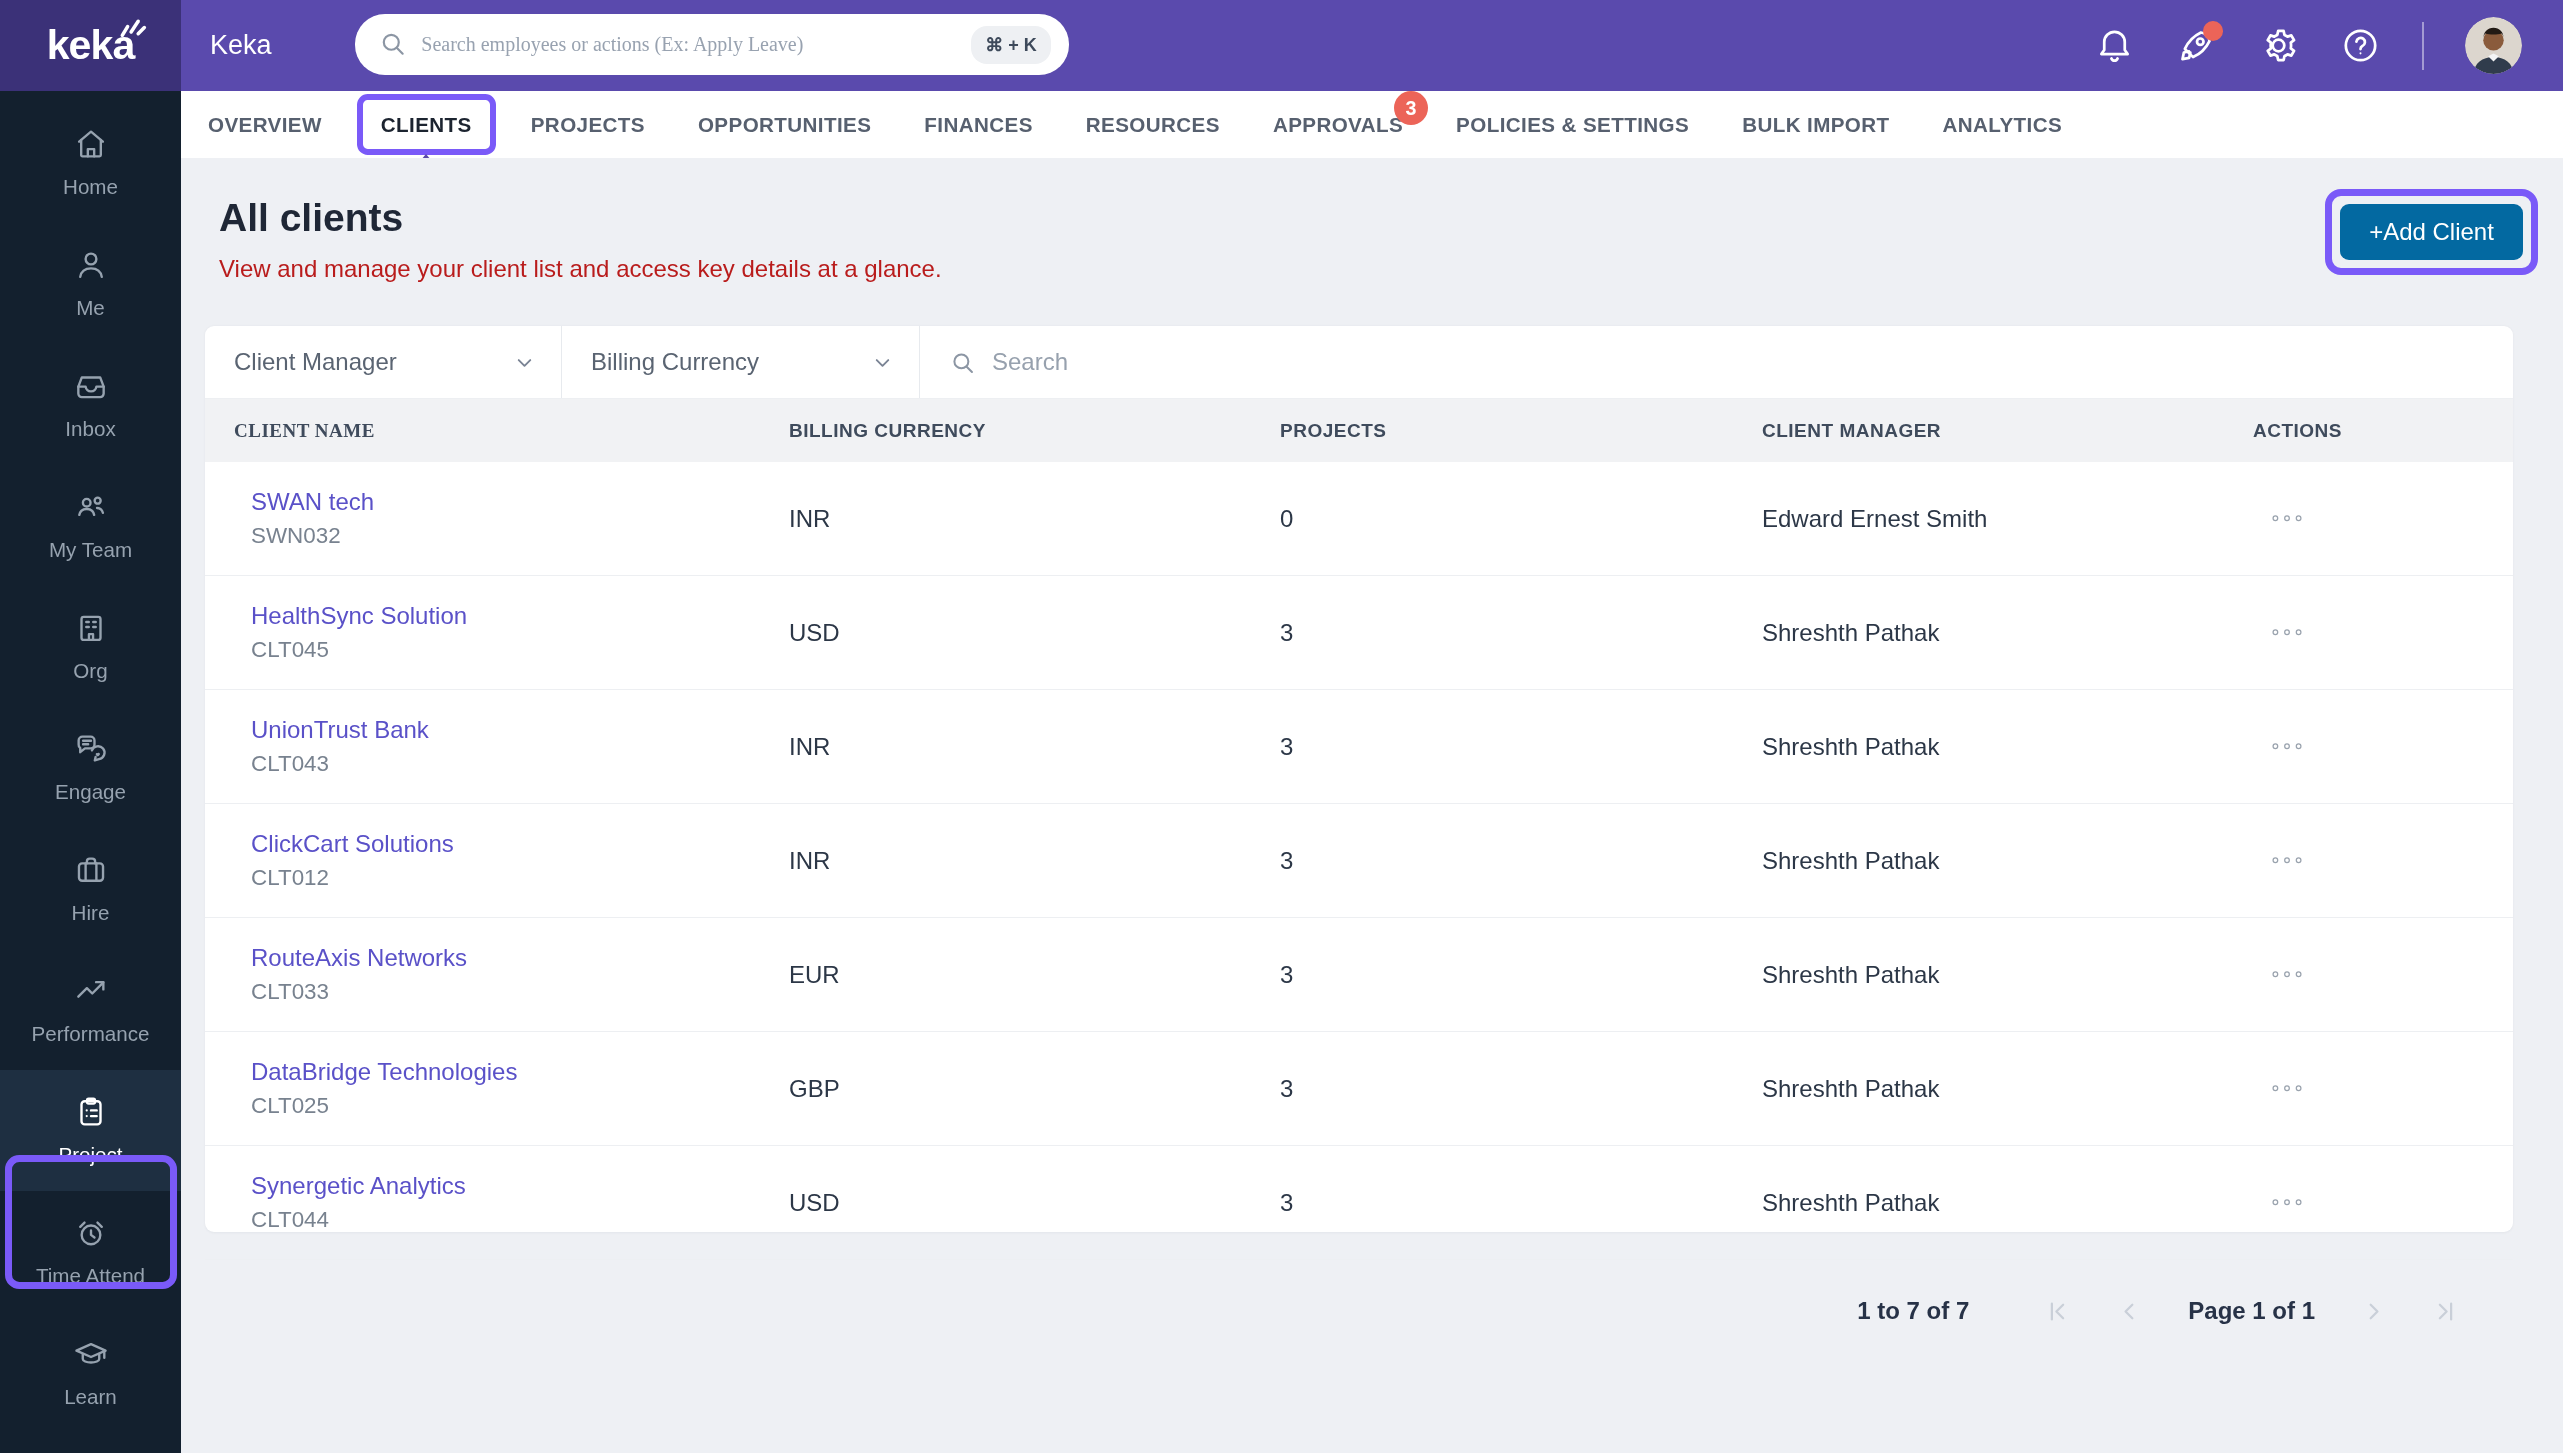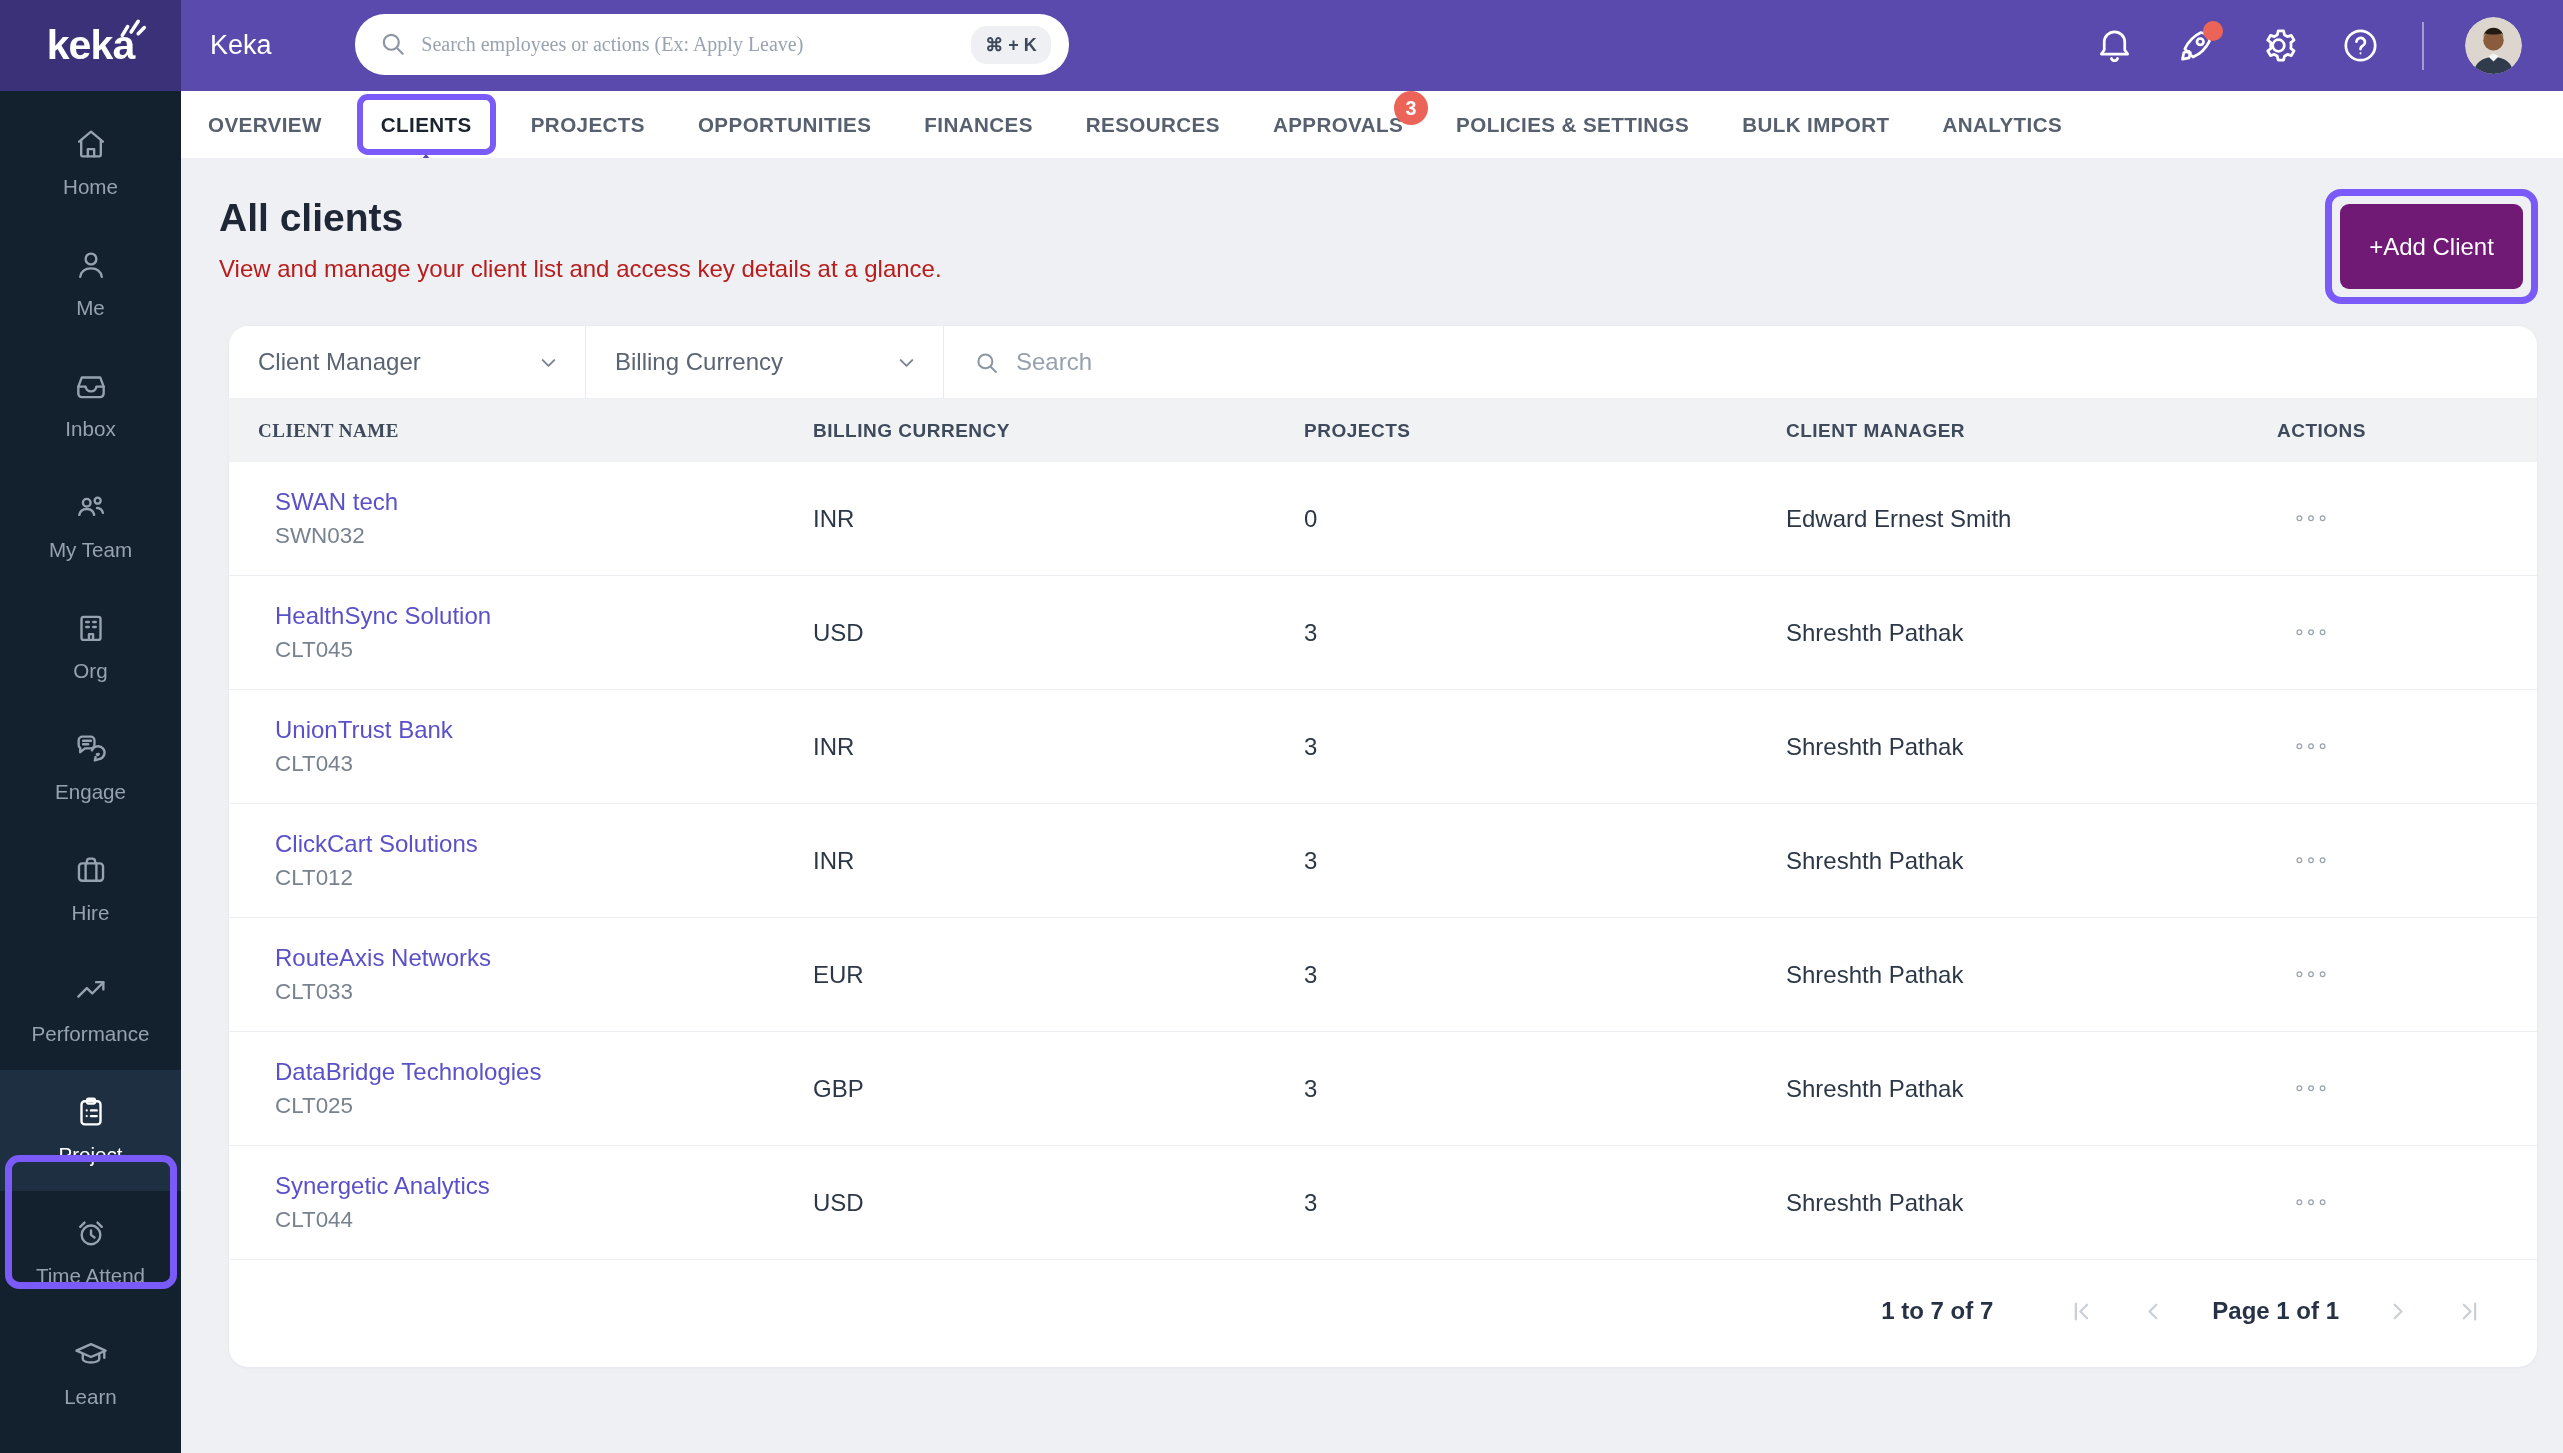--- a/index.html
+++ b/index.html
@@ -40,24 +40,24 @@
   .tab { font-size:20.6px; font-weight:600; letter-spacing:0.4px; color:#57606F; text-transform:uppercase; cursor:pointer; position:relative; white-space:nowrap; }
   .tab.active { color:#1C2430; }
   .tab-ann { border:6.3px solid #7A5AF8; border-radius:10.7px; padding:12.5px 18px; position:relative; margin:0 -18px; }
   .tab-ann::after { content:""; position:absolute; left:50%; transform:translateX(-50%); top:100%; margin-top:5.4px; width:0; height:0; border-left:16px solid transparent; border-right:16px solid transparent; border-bottom:19.7px solid #5B4AA8; }
   .tab-badge { position:absolute; top:-21.5px; right:-25px; min-width:34px; height:34px; border-radius:50%; background:#EC6458; color:#fff; font-size:19.7px; font-weight:600; display:flex; align-items:center; justify-content:center; }
 
   .content { position:relative; height:1295px; background:#EEF0F4; }
   .page-title { position:absolute; left:38px; top:38px; font-size:39px; font-weight:600; color:#1F2736; }
   .page-subtitle { position:absolute; left:38px; top:97px; font-size:24px; color:#b91c1c; }
   .add-ann { position:absolute; right:25px; top:31px; border:7.2px solid #7A5AF8; border-radius:16px; padding:8px; z-index:10; }
-  .add-btn { background:#701a75; color:#fff; border:none; border-radius:9px; font-size:24px; font-weight:500; width:183px; height:85px; cursor:pointer; font-family:"Liberation Sans", sans-serif; }
+  .add-btn { background:#0369a1; color:#fff; border:none; border-radius:9px; font-size:24px; font-weight:500; width:183px; height:56px; cursor:pointer; font-family:"Liberation Sans", sans-serif; }
 
   
-  .card { position:absolute; left:48px; top:168px; width:2308px; height:1041px; background:#fff; border-radius:19px; box-shadow:0 0.9px 2.7px rgba(20,30,50,.05); }
+  .card { position:absolute; left:24px; top:168px; width:2308px; height:906px; background:#fff; border-radius:9px; box-shadow:0 0.9px 2.7px rgba(20,30,50,.05); }
   .filter-row { height:73px; display:flex; align-items:stretch; border-bottom:0.9px solid #EDEFF2; }
   .filter-dd { width:357px; display:flex; align-items:center; justify-content:space-between; padding:0 25px 0 29px; border-right:0.9px solid #E7EAEE; cursor:pointer; }
   .filter-dd.second { width:358px; }
   .filter-label { font-size:24px; color:#5A6472; }
   .filter-dd svg { width:23px; height:23px; color:#7A8494; }
   .filter-search { flex:1; display:flex; align-items:center; padding:0 29px; gap:16px; }
   .filter-search svg { width:27px; height:27px; color:#8C96A4; }
   .filter-search input { border:none; outline:none; flex:1; font-size:24px; color:#3c4657; font-family:Liberation Sans, sans-serif; }
   .filter-search input::placeholder { color:#97A1AE; }
 

